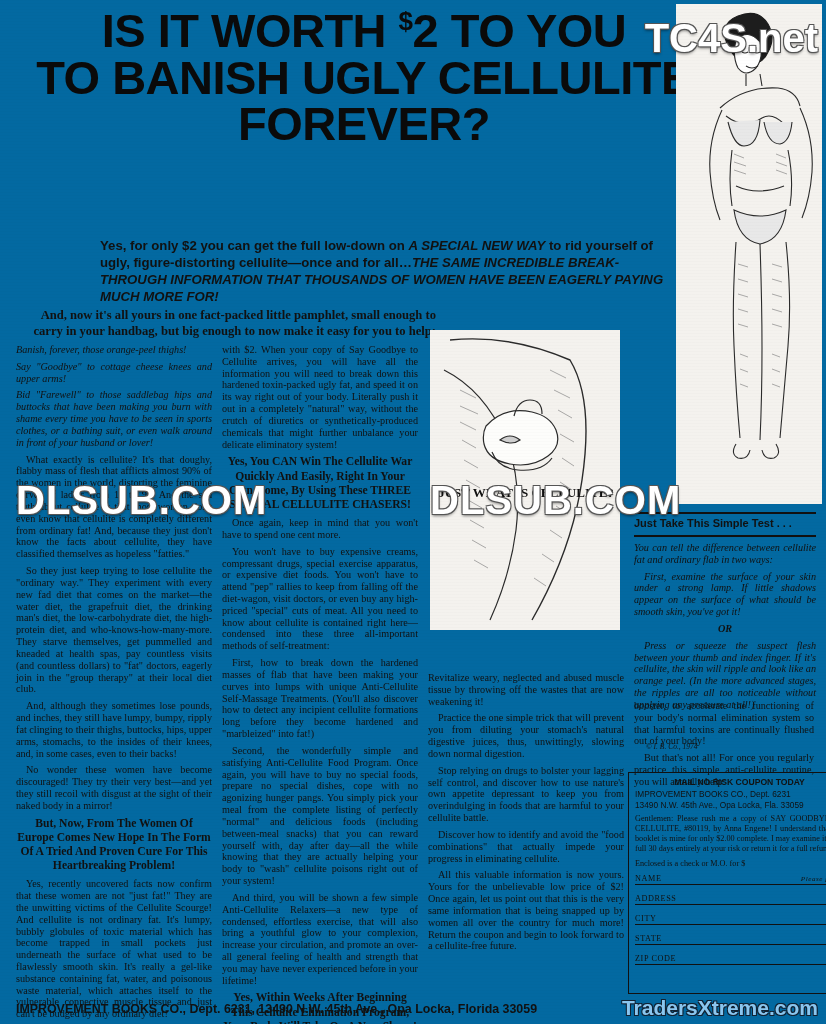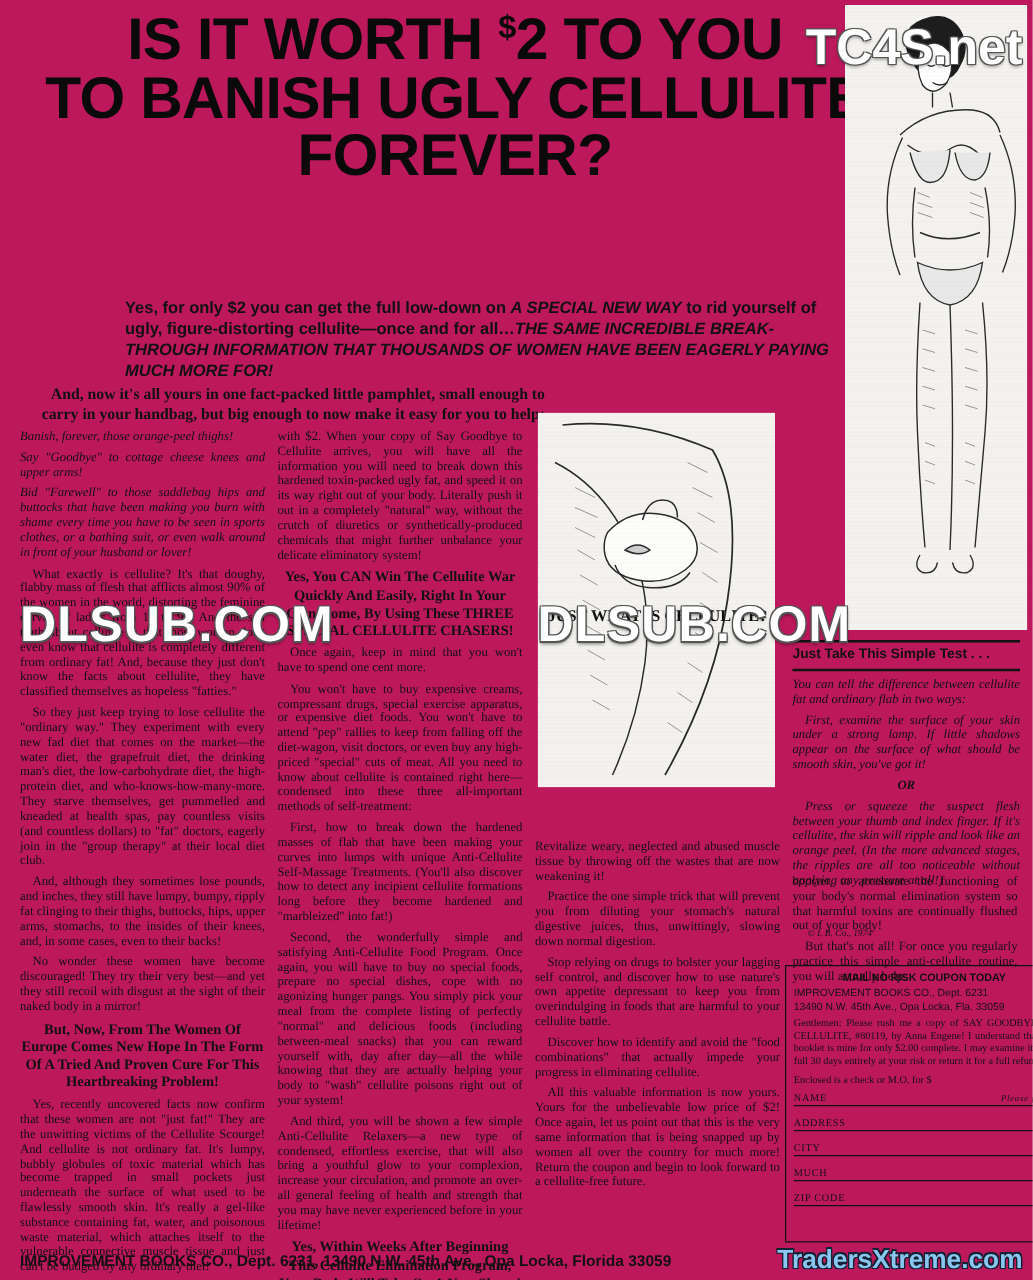--- a/index.html
+++ b/index.html
@@ -7,21 +7,21 @@
     width:826px;height:1024px;
     background:#f2f0ec;
     font-family:"Liberation Serif",serif;
     color:#111;
     overflow:hidden;
     position:relative;
   }
   .page{
     position:relative;
     width:826px;height:1024px;
-    background:#be185d;
+    background:#0369a1;
     box-sizing:border-box;
   }
   
   .grain{
     position:absolute;inset:0;
     background:
       repeating-linear-gradient(0deg, rgba(0,0,0,0.025) 0px, rgba(0,0,0,0.025) 1px, rgba(0,0,0,0) 1px, rgba(0,0,0,0) 3px);
     pointer-events:none;
     opacity:.5;
     z-index:40;
@@ -324,21 +324,21 @@
       <span class="lbl">NAME</span>
       <span class="pp">Please print</span>
     </div>
     <div class="fieldrow">
       <span class="lbl">ADDRESS</span>
     </div>
     <div class="fieldrow">
       <span class="lbl">CITY</span>
     </div>
     <div class="fieldrow">
-      <span class="lbl">MUCH</span>
+      <span class="lbl">STATE</span>
     </div>
     <div class="fieldrow">
       <span class="lbl">ZIP CODE</span>
     </div>
   </div>
 
   <div class="footer">IMPROVEMENT BOOKS CO., Dept. 6231, 13490 N.W. 45th Ave., Opa Locka, Florida 33059</div>
 
   <div class="wm wm-tc">TC4S.net</div>
   <div class="wm wm-dl">DLSUB.COM</div>

